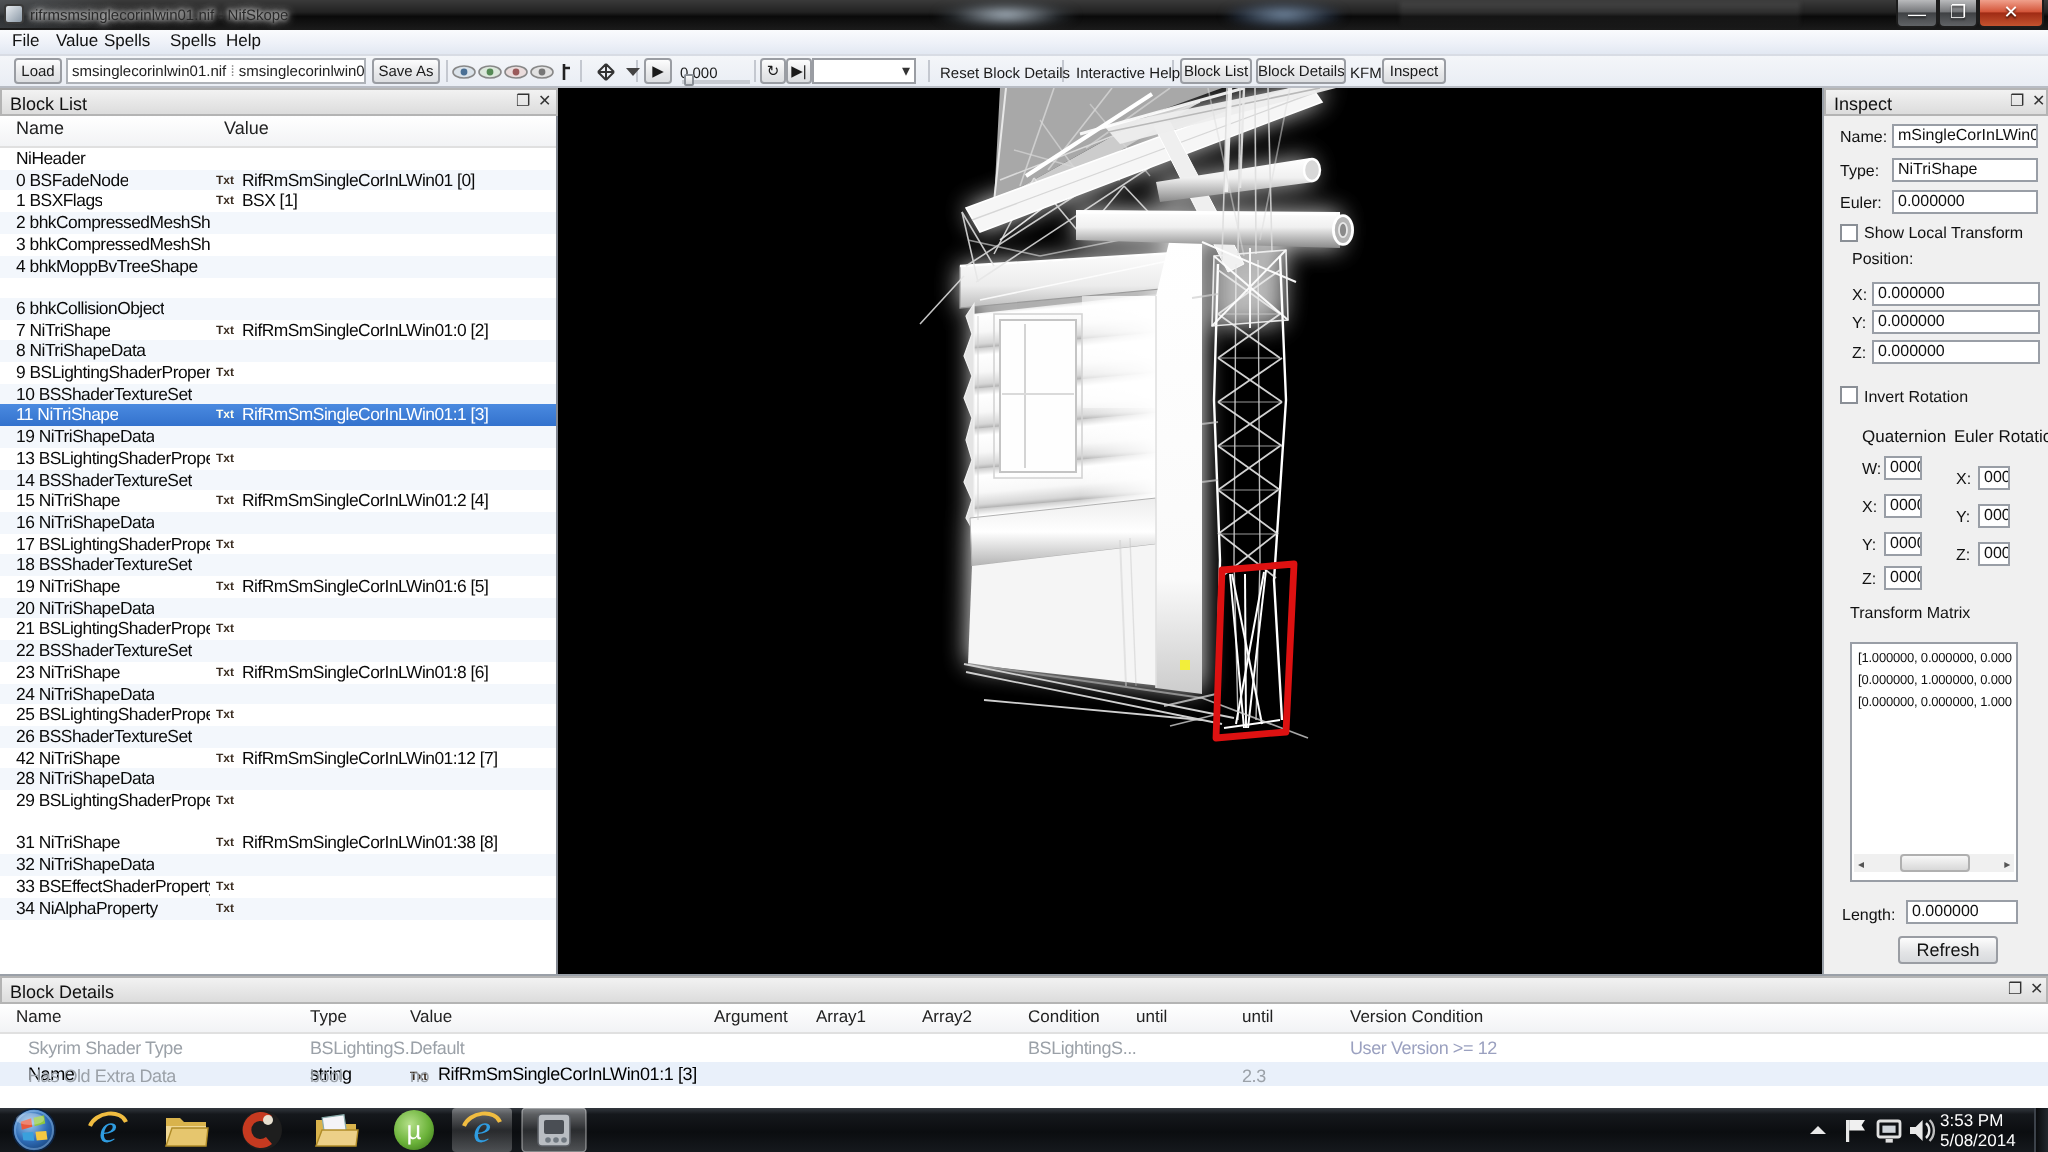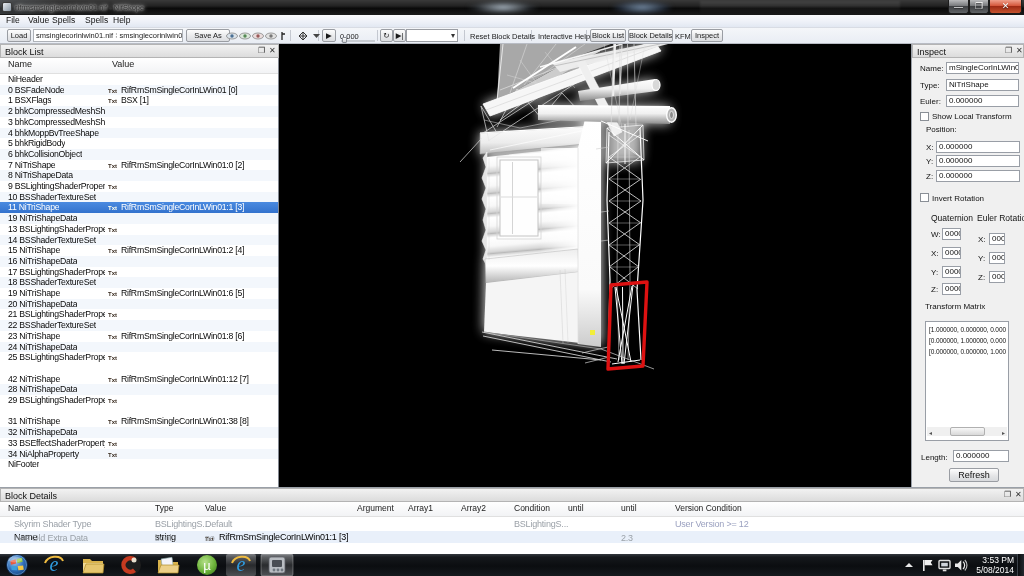--- a/index.html
+++ b/index.html
@@ -75,21 +75,21 @@
 #blockdetails { left:0; top:487px; width:1024px; height:67px; background:#fff; border-top:1px solid #9aa0a8; }
 #bd-title { position:absolute; left:0; top:0; width:1024px; height:14px; }
 #bd-head { position:absolute; left:0; top:14px; width:1024px; height:15px; background:linear-gradient(180deg,#ffffff,#f2f3f5); border-bottom:1px solid #e0e0e0; font-size:8.5px; color:#222; }
 #bd-head span { position:absolute; top:1px; }
 .bdr { position:absolute; left:0; width:1024px; height:12.5px; font-size:9px; letter-spacing:-0.2px; line-height:12px; }
 .bdr span { position:absolute; top:0; white-space:nowrap; }
 .gray { color:#9ba1a8; }
 
 
 #taskbar { left:0; top:554px; width:1024px; height:22px; background:linear-gradient(180deg,#33383e 0%,#15181c 14%,#0b0d10 55%,#15191d 100%); }
-#clock { position:absolute; right:10px; top:1px; width:44px; text-align:right; font-size:8.5px; color:#fff; line-height:10px; }
+#clock { position:absolute; right:10px; top:1px; width:44px; text-align:left; font-size:8.5px; color:#fff; line-height:10px; }
 #showdesk { position:absolute; right:0; top:0; width:7px; height:22px; background:linear-gradient(90deg,#0a0c0e,#23282e); border-left:1px solid #3c424a; }
 </style>
 </head>
 <body>
 
 <div id="titlebar" class="abs">
   <div class="blob1 abs"></div>
     <div class="blob2 abs"></div>
     <div class="blob3 abs"></div>
     <div class="blob4 abs"></div>
@@ -117,21 +117,21 @@
 <div id="toolbar" class="abs">
   <div class="tbtn" style="left:7px;width:24px;">Load</div>
   <div style="position:absolute;left:223px;top:2px;width:1px;height:11px;background:#c4c8d0"></div>
   <div style="position:absolute;left:290px;top:2px;width:1px;height:11px;background:#c4c8d0"></div>
   <div style="position:absolute;left:318px;top:2px;width:1px;height:11px;background:#c4c8d0"></div>
   <div style="position:absolute;left:377px;top:2px;width:1px;height:11px;background:#c4c8d0"></div>
   <div style="position:absolute;left:464px;top:2px;width:1px;height:11px;background:#c4c8d0"></div>
   <div style="position:absolute;left:531px;top:2px;width:1px;height:11px;background:#c4c8d0"></div>
   <div style="position:absolute;left:586px;top:2px;width:1px;height:11px;background:#c4c8d0"></div>
   <div id="fnamefield">smsinglecorinlwin01.nif <span style="color:#888">⁞</span> smsinglecorinlwin01.nif</div>
-  <div class="tbtn" style="left:186px;width:44px;">Save As</div>
+  <div class="tbtn" style="left:186px;width:34px;">Save As</div>
   <svg style="position:absolute;left:226px;top:2px" width="95" height="12" viewBox="0 0 95 12">
     <ellipse cx="6" cy="6" rx="5.5" ry="3" fill="#dbe3ea" stroke="#888" stroke-width="0.8"></ellipse>
       <circle cx="6" cy="6" r="1.7" fill="#4a6f94"></circle>
     <ellipse cx="19" cy="6" rx="5.5" ry="3" fill="#dce8dc" stroke="#888" stroke-width="0.8"></ellipse>
       <circle cx="19" cy="6" r="1.7" fill="#558a55"></circle>
     <ellipse cx="32" cy="6" rx="5.5" ry="3" fill="#eadcdc" stroke="#888" stroke-width="0.8"></ellipse>
       <circle cx="32" cy="6" r="1.7" fill="#9a5a5a"></circle>
     <ellipse cx="45" cy="6" rx="5.5" ry="3" fill="#e2e2e2" stroke="#888" stroke-width="0.8"></ellipse>
       <circle cx="45" cy="6" r="1.7" fill="#777"></circle>
     <path d="M56 2 l0 8 M56 4 l3 0" stroke="#222" stroke-width="1.3" fill="none"></path>
@@ -179,23 +179,20 @@
       </div>
 <div class="blr tint" style="top:32.1px">
         <span class="nm">2 bhkCompressedMeshSha...</span>
       </div>
 <div class="blr" style="top:42.8px">
         <span class="nm">3 bhkCompressedMeshShape</span>
       </div>
 <div class="blr tint" style="top:53.5px">
         <span class="nm">4 bhkMoppBvTreeShape</span>
       </div>
-<div class="blr" style="top:64.2px">
-        <span class="nm">5 bhkRigidBody</span>
-      </div>
 <div class="blr tint" style="top:74.9px">
         <span class="nm">6 bhkCollisionObject</span>
       </div>
 <div class="blr" style="top:85.6px">
         <span class="nm">7 NiTriShape</span>
         <span class="tx">Txt</span>
         <span class="vl">RifRmSmSingleCorInLWin01:0 [2]</span>
       </div>
 <div class="blr tint" style="top:96.3px">
         <span class="nm">8 NiTriShapeData</span>
@@ -257,20 +254,23 @@
         <span class="tx">Txt</span>
         <span class="vl">RifRmSmSingleCorInLWin01:8 [6]</span>
       </div>
 <div class="blr tint" style="top:267.5px">
         <span class="nm">24 NiTriShapeData</span>
       </div>
 <div class="blr" style="top:278.2px">
         <span class="nm">25 BSLightingShaderProperty</span>
         <span class="tx">Txt</span>
       </div>
+<div class="blr tint" style="top:288.9px">
+        <span class="nm">26 BSShaderTextureSet</span>
+      </div>
 <div class="blr" style="top:299.6px">
         <span class="nm">42 NiTriShape</span>
         <span class="tx">Txt</span>
         <span class="vl">RifRmSmSingleCorInLWin01:12 [7]</span>
       </div>
 <div class="blr tint" style="top:310.3px">
         <span class="nm">28 NiTriShapeData</span>
       </div>
 <div class="blr" style="top:321.0px">
         <span class="nm">29 BSLightingShaderProperty</span>
@@ -284,23 +284,20 @@
 <div class="blr tint" style="top:353.1px">
         <span class="nm">32 NiTriShapeData</span>
       </div>
 <div class="blr" style="top:363.8px">
         <span class="nm">33 BSEffectShaderProperty</span>
         <span class="tx">Txt</span>
       </div>
 <div class="blr tint" style="top:374.5px">
         <span class="nm">34 NiAlphaProperty</span>
         <span class="tx">Txt</span>
-      </div>
-<div class="blr" style="top:385.2px">
-        <span class="nm">NiFooter</span>
       </div>
 </div>
 </div>
 
 <div id="viewport" class="abs">
 <svg width="630" height="443" viewBox="280 44 630 443" style="position:absolute;left:0;top:0">
 <defs>
   <filter id="bloom" x="-30%" y="-30%" width="160%" height="160%">
           <feGaussianBlur stdDeviation="6"></feGaussianBlur>
         </filter>

